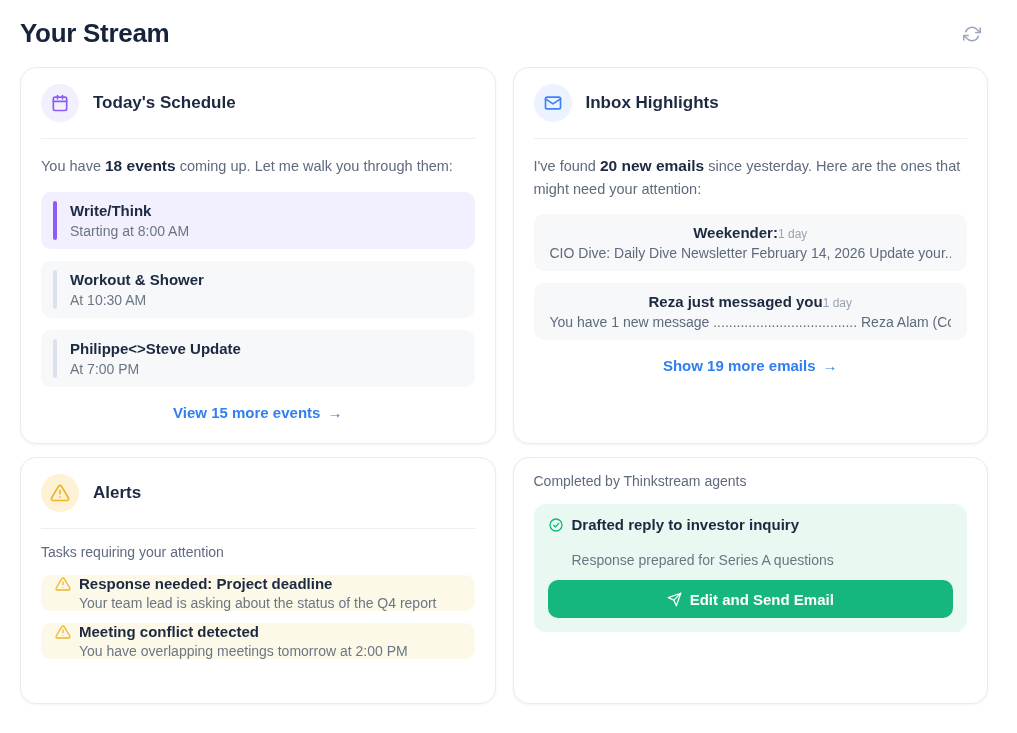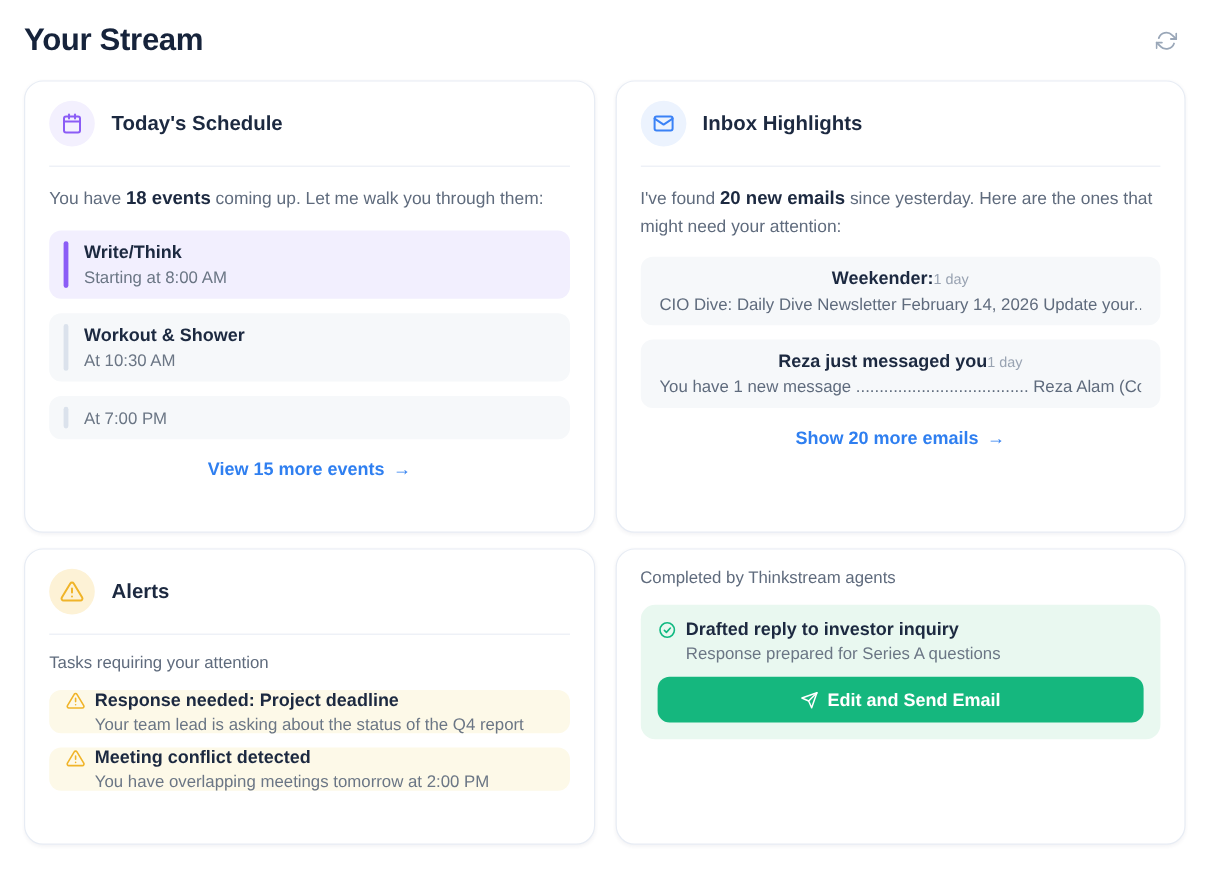--- a/index.html
+++ b/index.html
@@ -104,21 +104,21 @@
   .alert-item {
     background: #fdf9e8; border-radius: 10px;
     padding: 0 14px; margin-bottom: 12px;
   }
   .alert-head { display: flex; align-items: center; gap: 8px; margin-bottom: 3px; }
   .alert-title { font-size: 15px; font-weight: 700; color: #1c2940; }
   .alert-detail { font-size: 14px; color: #6b7685; padding-left: 24px; }
 
   
   .action-item { background: #e9f8f0; border-radius: 12px; padding: 12px 14px 14px 14px; }
-  .action-head { display: flex; align-items: center; gap: 8px; margin-bottom: 3px; }
+  .action-head { display: flex; align-items: center; gap: 8px; margin-bottom: 19px; }
   .action-title { font-size: 15px; font-weight: 700; color: #1c2940; }
   .action-detail { font-size: 14px; color: #6b7685; padding-left: 24px; margin-bottom: 12px; }
   .action-button {
     width: 100%; height: 38px;
     background: #15b77e; color: #fff;
     border: none; border-radius: 10px;
     font-family: inherit; font-size: 15px; font-weight: 700;
     display: flex; align-items: center; justify-content: center; gap: 8px;
     cursor: pointer;
   }
@@ -165,20 +165,21 @@
               <div class="event-title">Write/Think</div>
               <div class="event-time">Starting at 8:00 AM</div>
             </div>
 
             <div class="event-item">
               <div class="event-title">Workout &amp; Shower</div>
               <div class="event-time">At 10:30 AM</div>
             </div>
 
             <div class="event-item">
+              <div class="event-title">Philippe&lt;&gt;Steve Update</div>
               <div class="event-time">At 7:00 PM</div>
             </div>
           </div>
         <div class="more-link">
           <span>View 15 more events</span>
           <span class="arrow">→</span>
         </div>
       </div>
     </div>
 
@@ -206,21 +207,21 @@
 
             <div class="email-item">
               <div class="email-head">
                 <span class="email-subject">Reza just messaged you</span>
                 <span class="email-age">1 day</span>
               </div>
               <div class="email-preview">You have 1 new message ..................................... Reza Alam (Co...</div>
             </div>
           </div>
         <div class="more-link">
-          <span>Show 20 more emails</span>
+          <span>Show 19 more emails</span>
           <span class="arrow">→</span>
         </div>
       </div>
     </div>
 
     <div class="card">
       <div class="card-header">
         <span class="icon-circle amber">
           <svg width="20" height="20" viewBox="0 0 24 24" fill="none" stroke="#f0b429" stroke-width="2" stroke-linecap="round" stroke-linejoin="round">
             <path d="M10.29 3.86L1.82 18a2 2 0 0 0 1.71 3h16.94a2 2 0 0 0 1.71-3L13.71 3.86a2 2 0 0 0-3.42 0z"></path>

